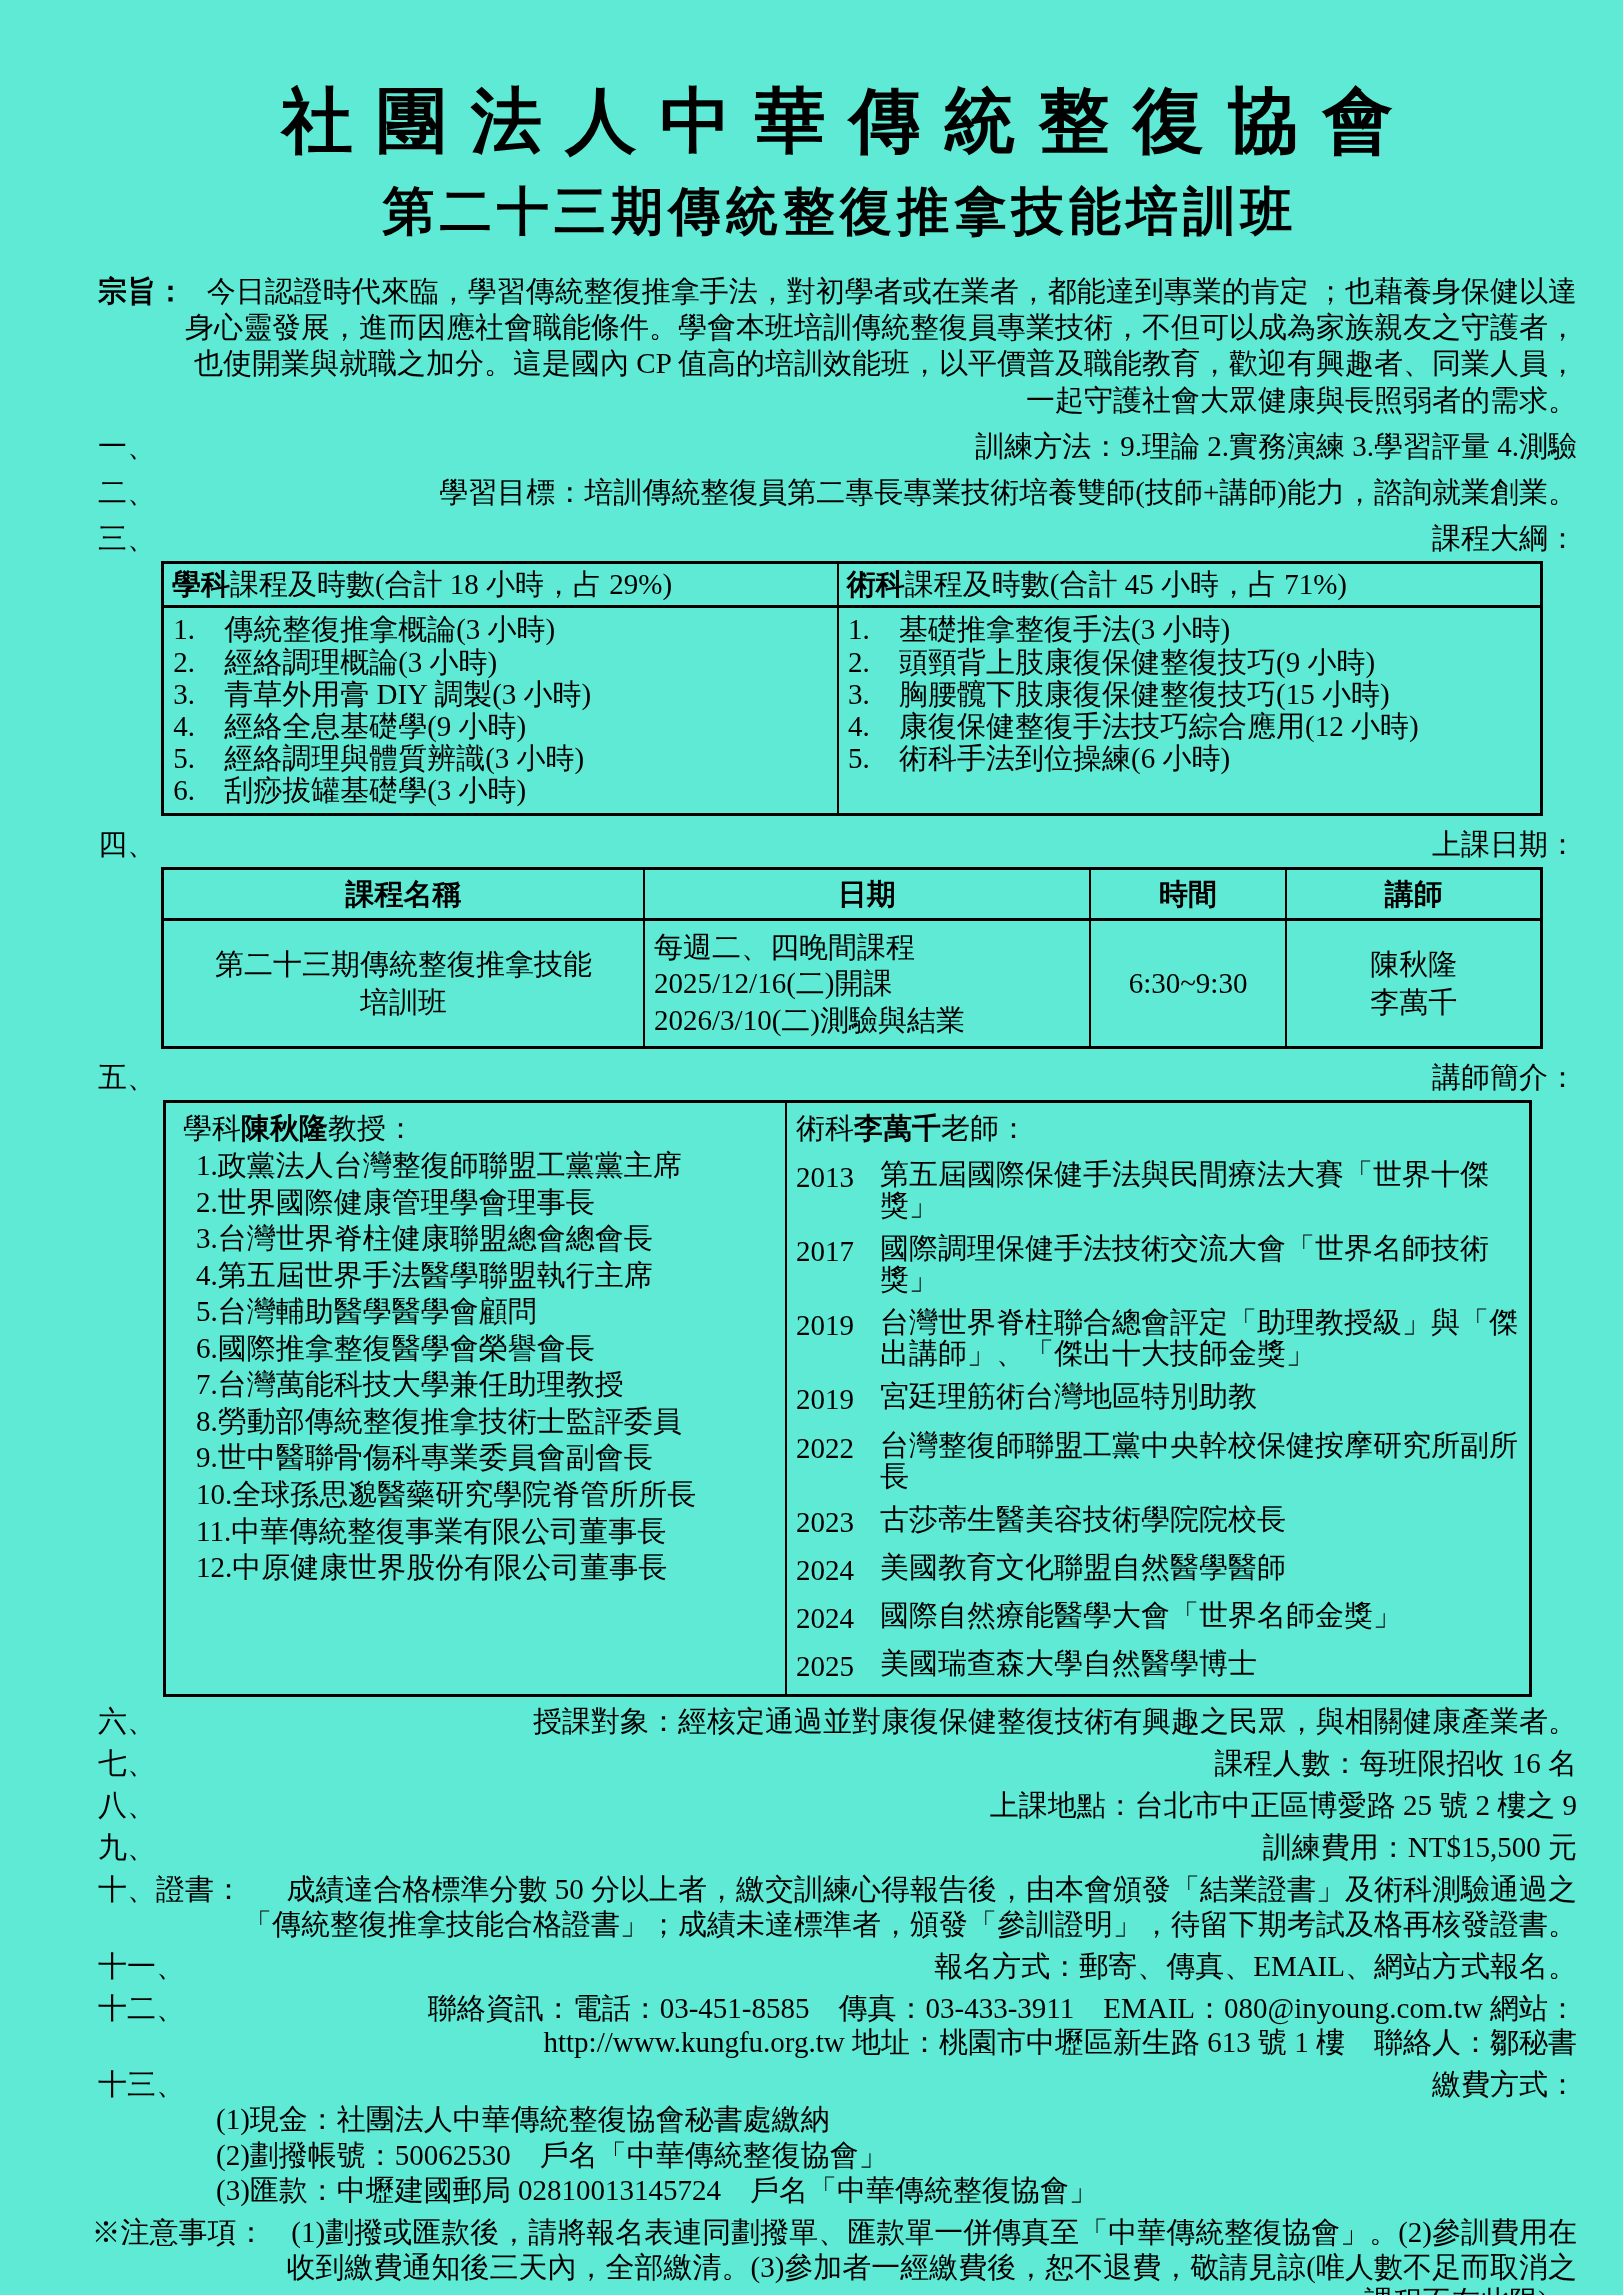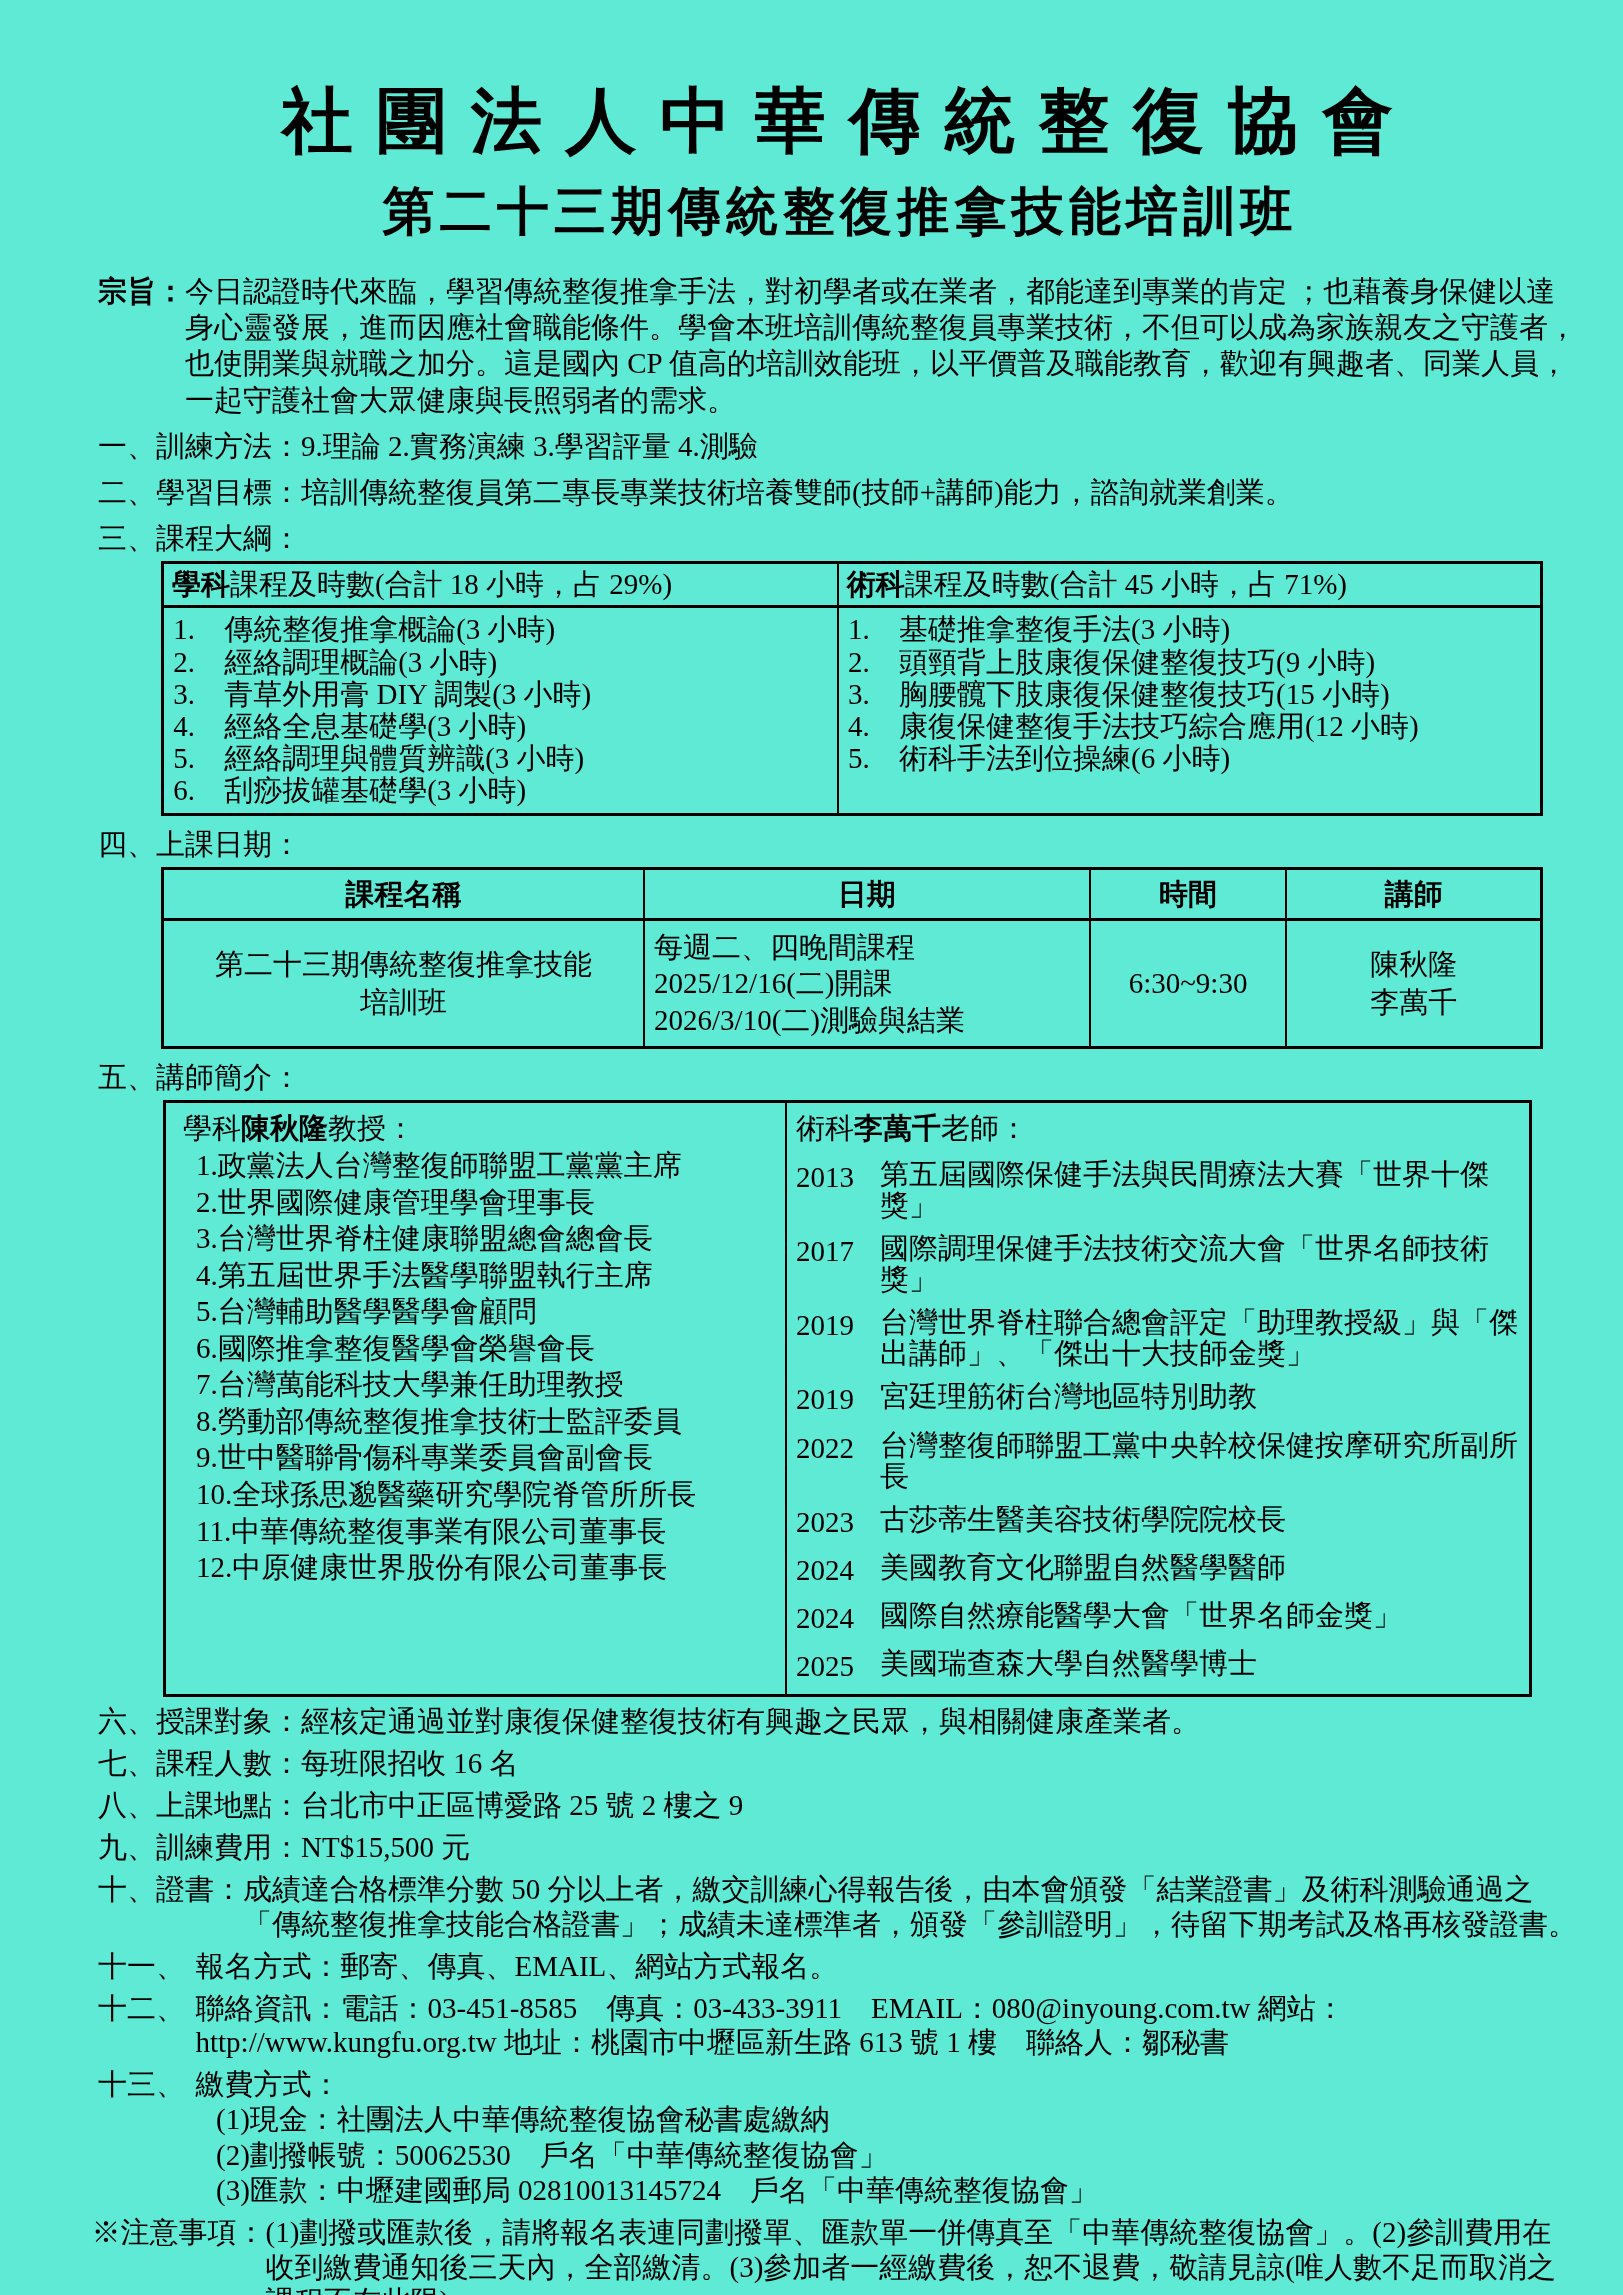--- a/index.html
+++ b/index.html
@@ -18,21 +18,21 @@
   .title {
     font-size:71px; font-weight:bold; text-align:center;
     letter-spacing:23.6px; margin-right:-23.6px; line-height:1.25;
     white-space:nowrap;
   }
   .subtitle {
     font-size:52px; font-weight:bold; text-align:center;
     letter-spacing:5.2px; margin-right:-5.2px; margin-top:15.7px; line-height:1.2;
     white-space:nowrap;
   }
-  .hitem { display:flex; margin-top:9.8px; }
+  .hitem { display:flex; margin-top:9.8px;text-align:right; }
   .hitem .lbl { flex:none; white-space:pre; }
   .hitem .txt { flex:1; }
   .purpose { margin-top:29px; }
   .purpose .lbl { font-weight:bold; }
   .gap { margin-right:10.5px; }
 
   
   .curr-table {
     margin:5.2px 0 0 63px; width:1382px;
     border:3.3px solid #000;
@@ -131,21 +131,21 @@
         <div class="curr-row">
             <span class="num">2.</span>
             <span class="ctext">經絡調理概論(3 小時)</span>
           </div>
         <div class="curr-row">
             <span class="num">3.</span>
             <span class="ctext">青草外用膏 DIY 調製(3 小時)</span>
           </div>
         <div class="curr-row">
             <span class="num">4.</span>
-            <span class="ctext">經絡全息基礎學(3 小時)</span>
+            <span class="ctext">經絡全息基礎學(9 小時)</span>
           </div>
         <div class="curr-row">
             <span class="num">5.</span>
             <span class="ctext">經絡調理與體質辨識(3 小時)</span>
           </div>
         <div class="curr-row">
             <span class="num">6.</span>
             <span class="ctext">刮痧拔罐基礎學(3 小時)</span>
           </div>
       </div>

